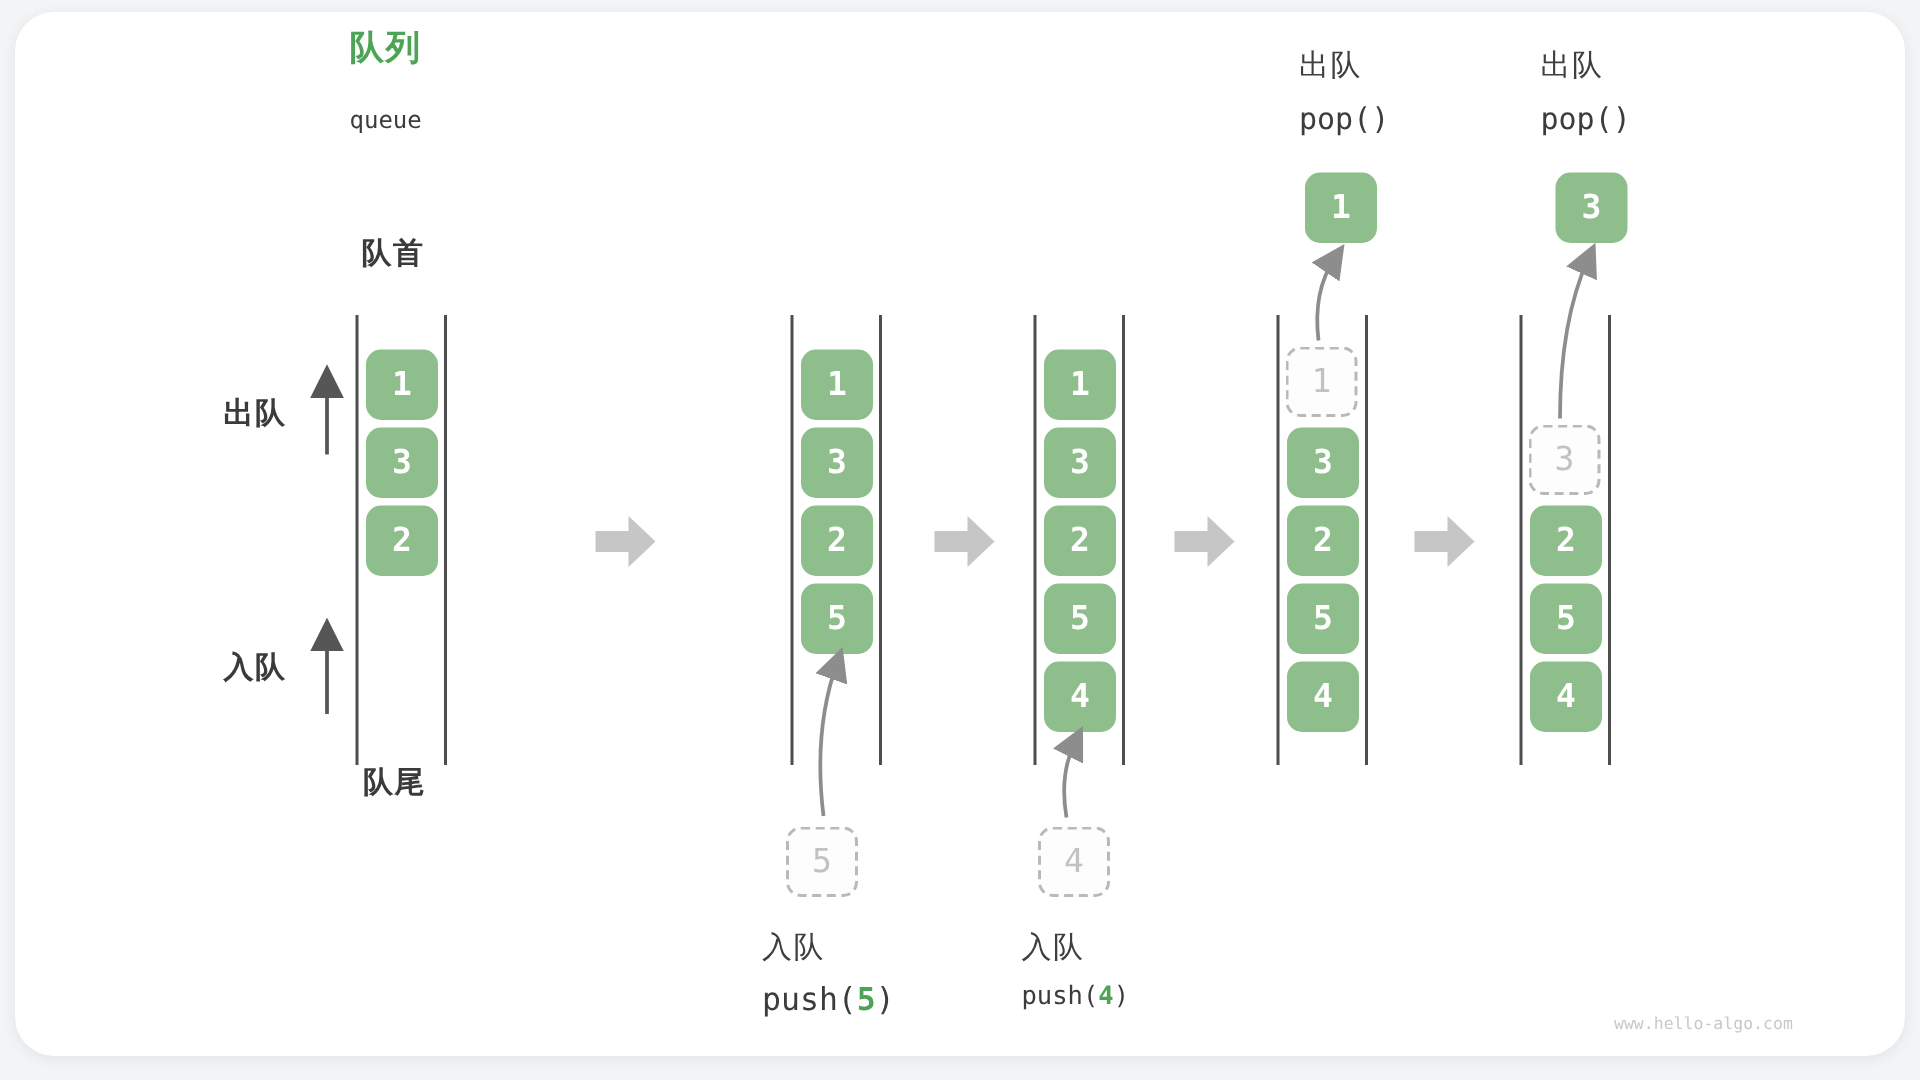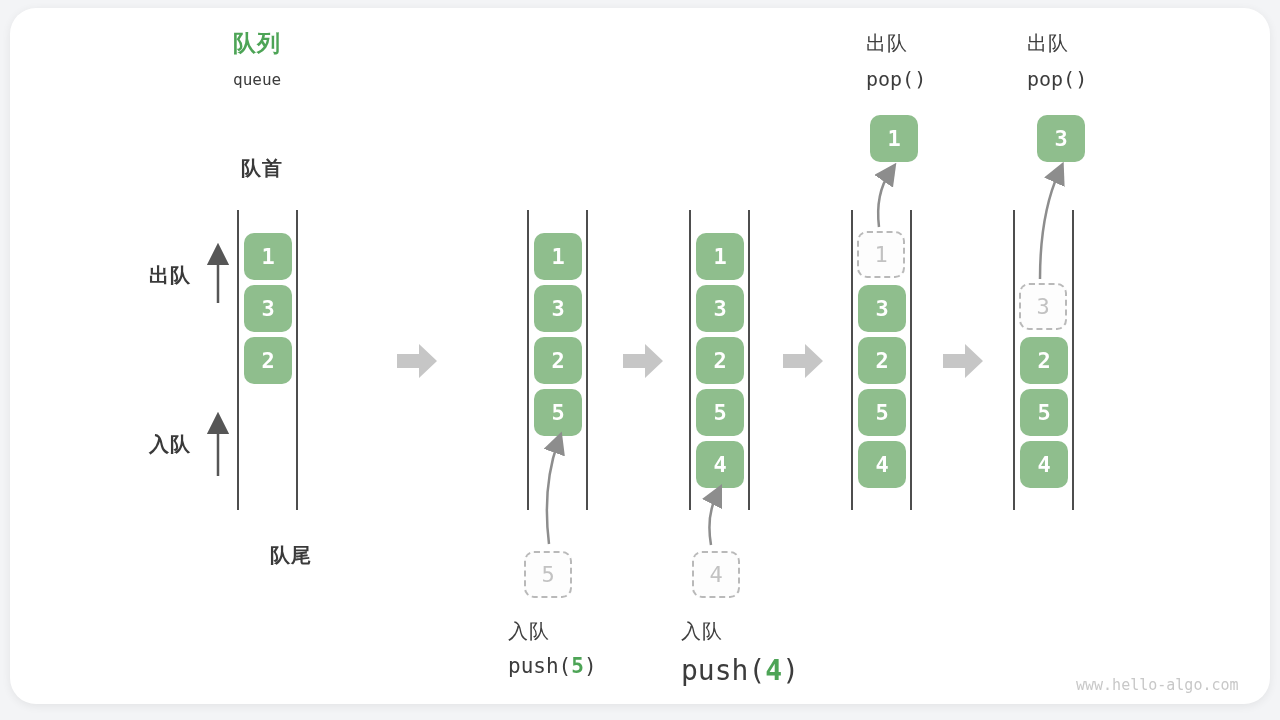--- a/index.html
+++ b/index.html
@@ -36,45 +36,45 @@
     display:flex; align-items:center; justify-content:center;
   }
   .ghost {
     position:absolute; width:48px; height:47px; border-radius:10px;
     background:#fdfdfd; border:2px dashed #b9b9b9; color:#c2c2c2;
     font-family:"DejaVu Sans Mono", monospace; font-size:22px;
     display:flex; align-items:center; justify-content:center;
   }
   .code-arg { color:#4da456; font-weight:bold; }
   .watermark {
-    font-family:"DejaVu Sans Mono", monospace; font-size:15px; color:#c8c8c8;
+    font-family:"DejaVu Sans Mono", monospace; font-size:11px; color:#c8c8c8;
   }
   svg { display:block; overflow:visible; }
 </style>
 </head>
 <body>
 
 <svg width="0" height="0" class="abs">
   <defs>
     <marker id="ah" markerWidth="9" markerHeight="9" refX="4.5" refY="4.5" orient="auto">
       <path d="M0,0 L9,4.5 L0,9 z" fill="#8d8d8d"></path>
     </marker>
     <marker id="ahdark" markerWidth="9" markerHeight="9" refX="4.5" refY="4.5" orient="auto">
       <path d="M0,0 L9,4.5 L0,9 z" fill="#565656"></path>
     </marker>
   </defs>
 </svg>
 
 <div class="card"></div>
 
-<div class="abs title-zh" style="left:233px; top:28px;">队列</div>
+<div class="abs title-zh" style="left:233px; top:16px;">队列</div>
 <div class="abs title-en" style="left:233px; top:70px;">queue</div>
 
 <div class="abs zh-bold" style="left:241px; top:155px;">队首</div>
-<div class="abs zh-bold" style="left:242px; top:542px;margin-left:28px;">队尾</div>
+<div class="abs zh-bold" style="left:242px; top:508px;">队尾</div>
 
 <div class="abs zh-bold" style="left:149px; top:262px;">出队</div>
 <svg class="abs" style="left:210px; top:244px;" width="16" height="62">
   <path d="M8,59 L8,10" stroke="#565656" stroke-width="2.5" fill="none" marker-end="url(#ahdark)"></path>
 </svg>
 <div class="abs zh-bold" style="left:149px; top:431px;">入队</div>
 <svg class="abs" style="left:210px; top:413px;" width="16" height="66">
   <path d="M8,63 L8,10" stroke="#565656" stroke-width="2.5" fill="none" marker-end="url(#ahdark)"></path>
 </svg>
 
@@ -117,21 +117,21 @@
 <div class="abs mono" style="left:866px; top:67px;">pop()</div>
 <div class="abs zh-reg" style="left:1027px; top:30px;">出队</div>
 <div class="abs mono" style="left:1027px; top:67px;">pop()</div>
 
 <div class="ghost" style="left:524px; top:551px;">5</div>
 <div class="ghost" style="left:692px; top:551px;">4</div>
 
 <div class="abs zh-reg" style="left:508px; top:618px;">入队</div>
 <div class="abs mono" style="left:508px; top:654px; font-size:21px;"><span>push(</span><span class="code-arg">5</span><span>)</span></div>
 <div class="abs zh-reg" style="left:681px; top:618px;">入队</div>
-<div class="abs mono" style="left:681px; top:654px; font-size:28px;"><span>push(</span><span class="code-arg">4</span><span>)</span></div>
+<div class="abs mono" style="left:681px; top:654px; font-size:17px;"><span>push(</span><span class="code-arg">4</span><span>)</span></div>
 
 <svg class="abs" style="left:397px; top:344px;" width="40" height="34">
   <polygon points="0,10 22,10 22,0 40,17 22,34 22,24 0,24" fill="#c6c6c6"></polygon>
 </svg>
 <svg class="abs" style="left:623px; top:344px;" width="40" height="34">
   <polygon points="0,10 22,10 22,0 40,17 22,34 22,24 0,24" fill="#c6c6c6"></polygon>
 </svg>
 <svg class="abs" style="left:783px; top:344px;" width="40" height="34">
   <polygon points="0,10 22,10 22,0 40,17 22,34 22,24 0,24" fill="#c6c6c6"></polygon>
 </svg>

